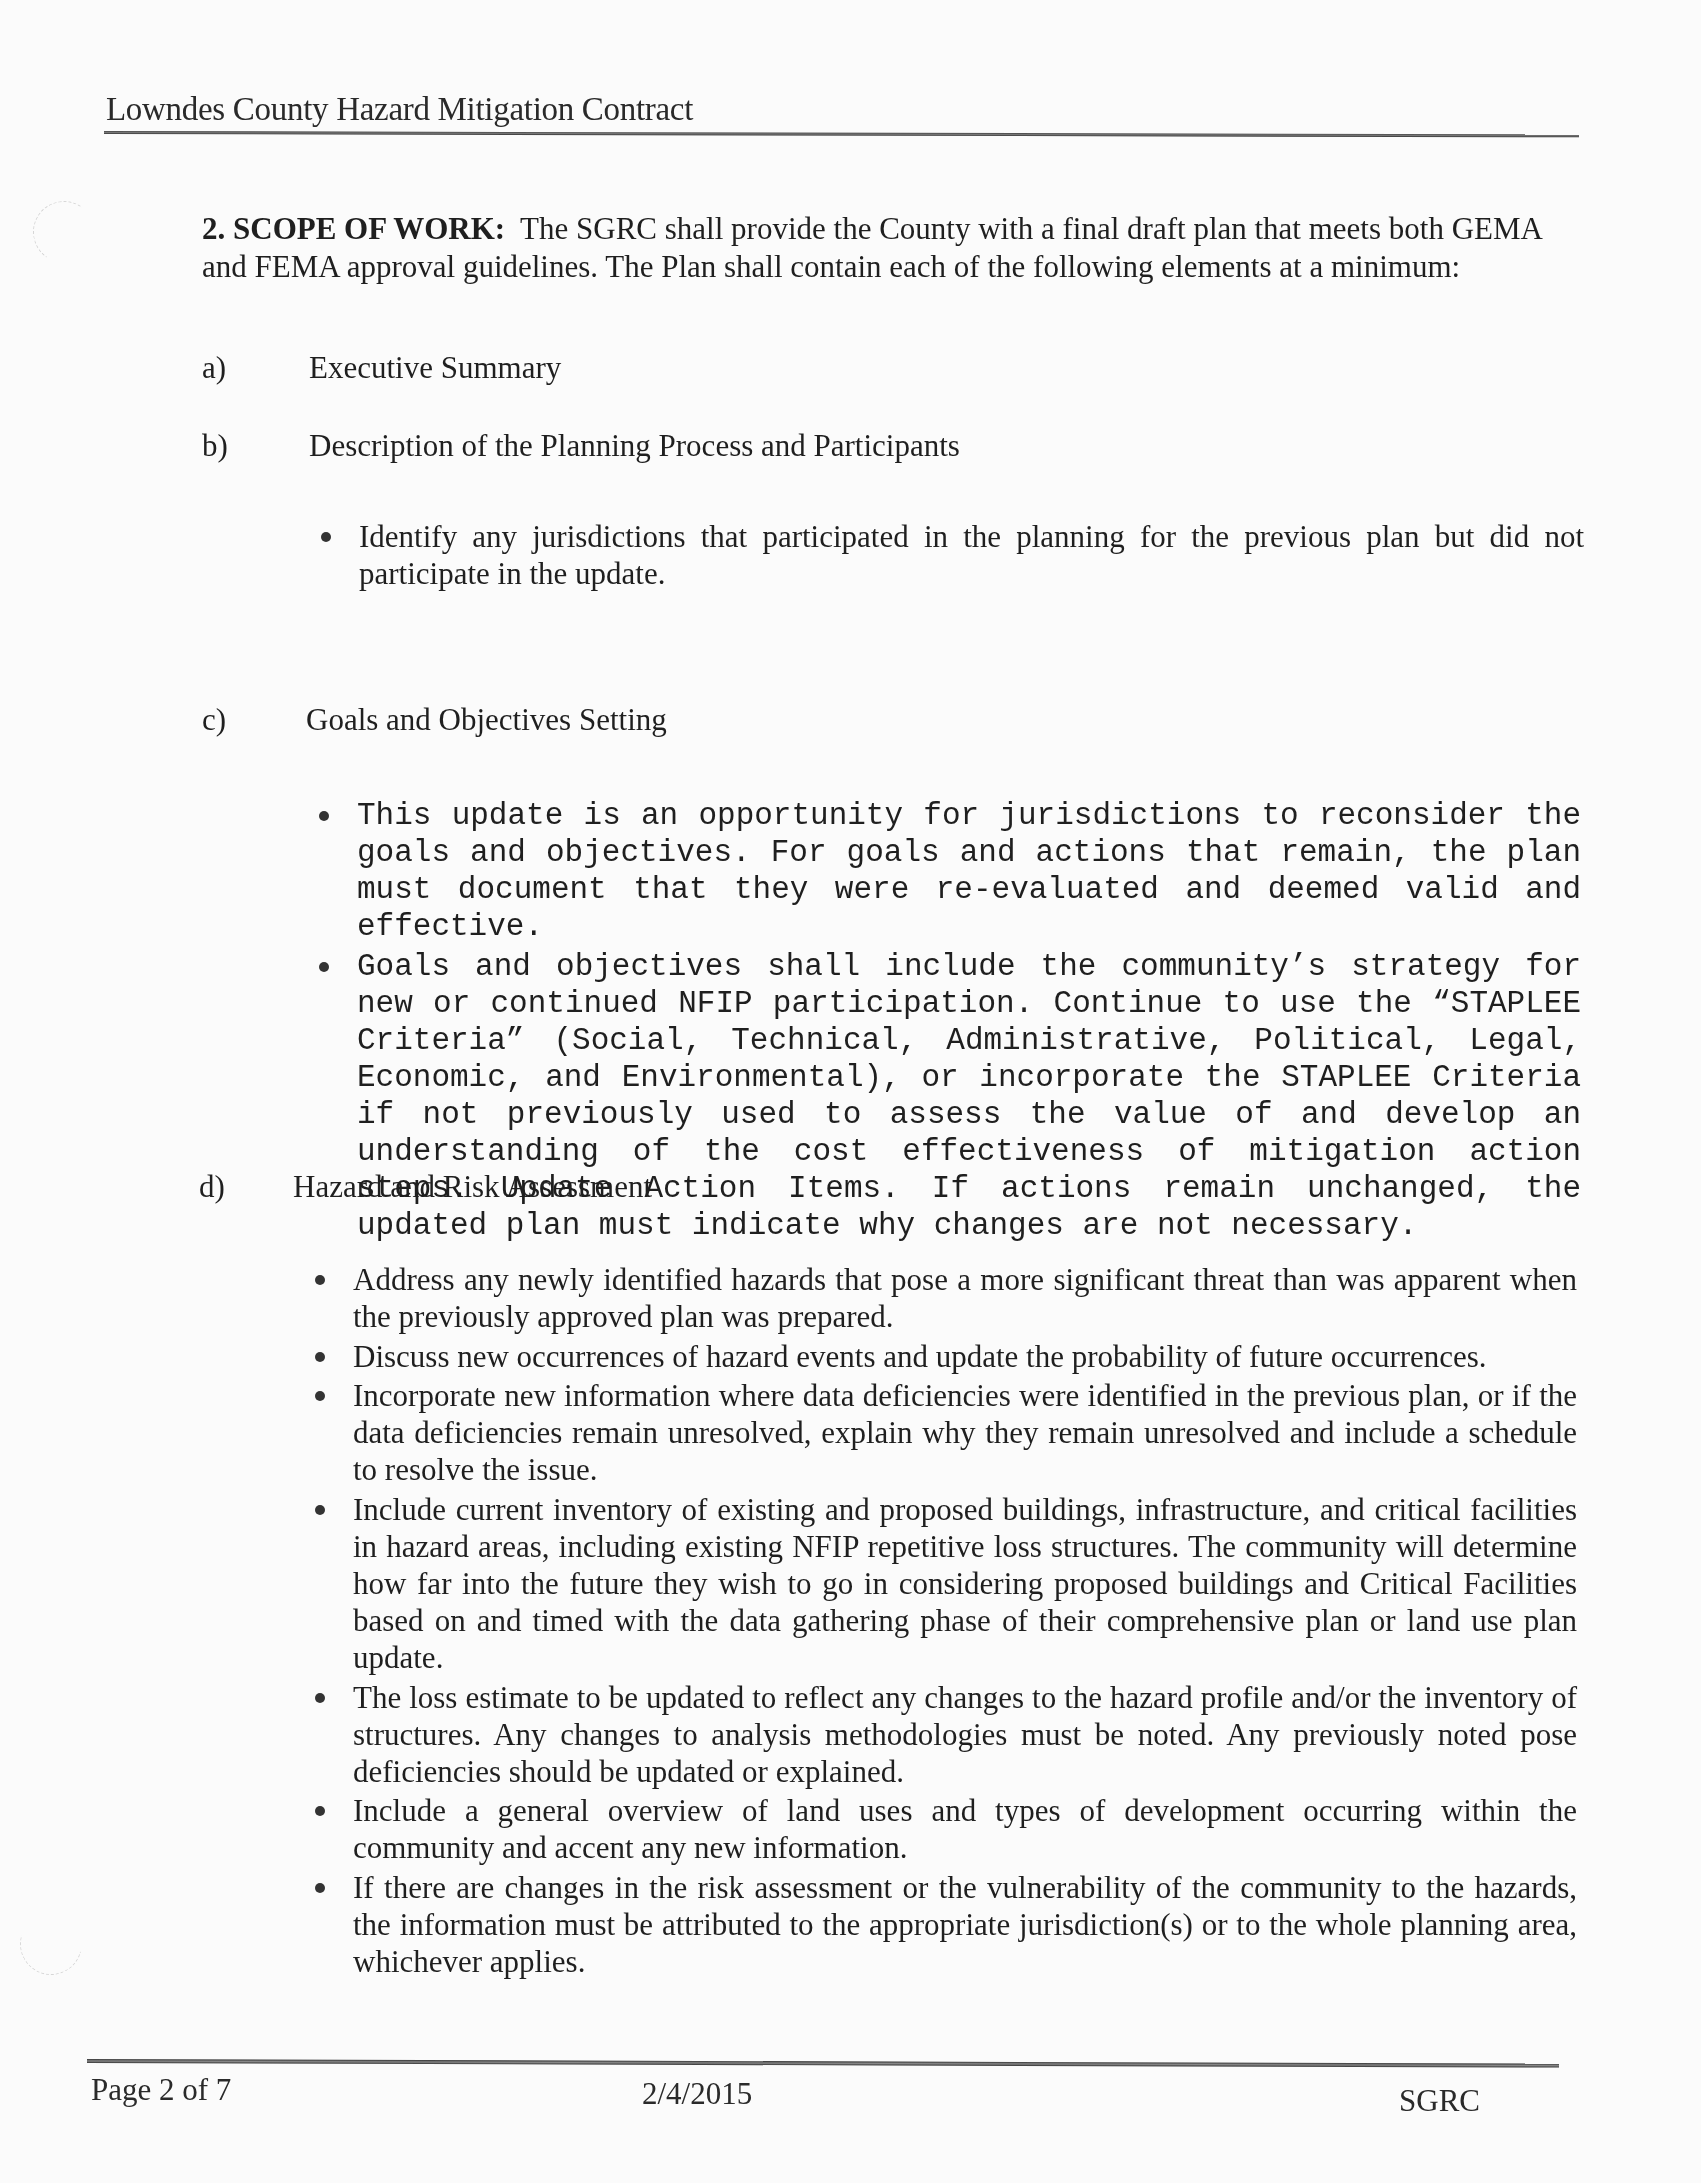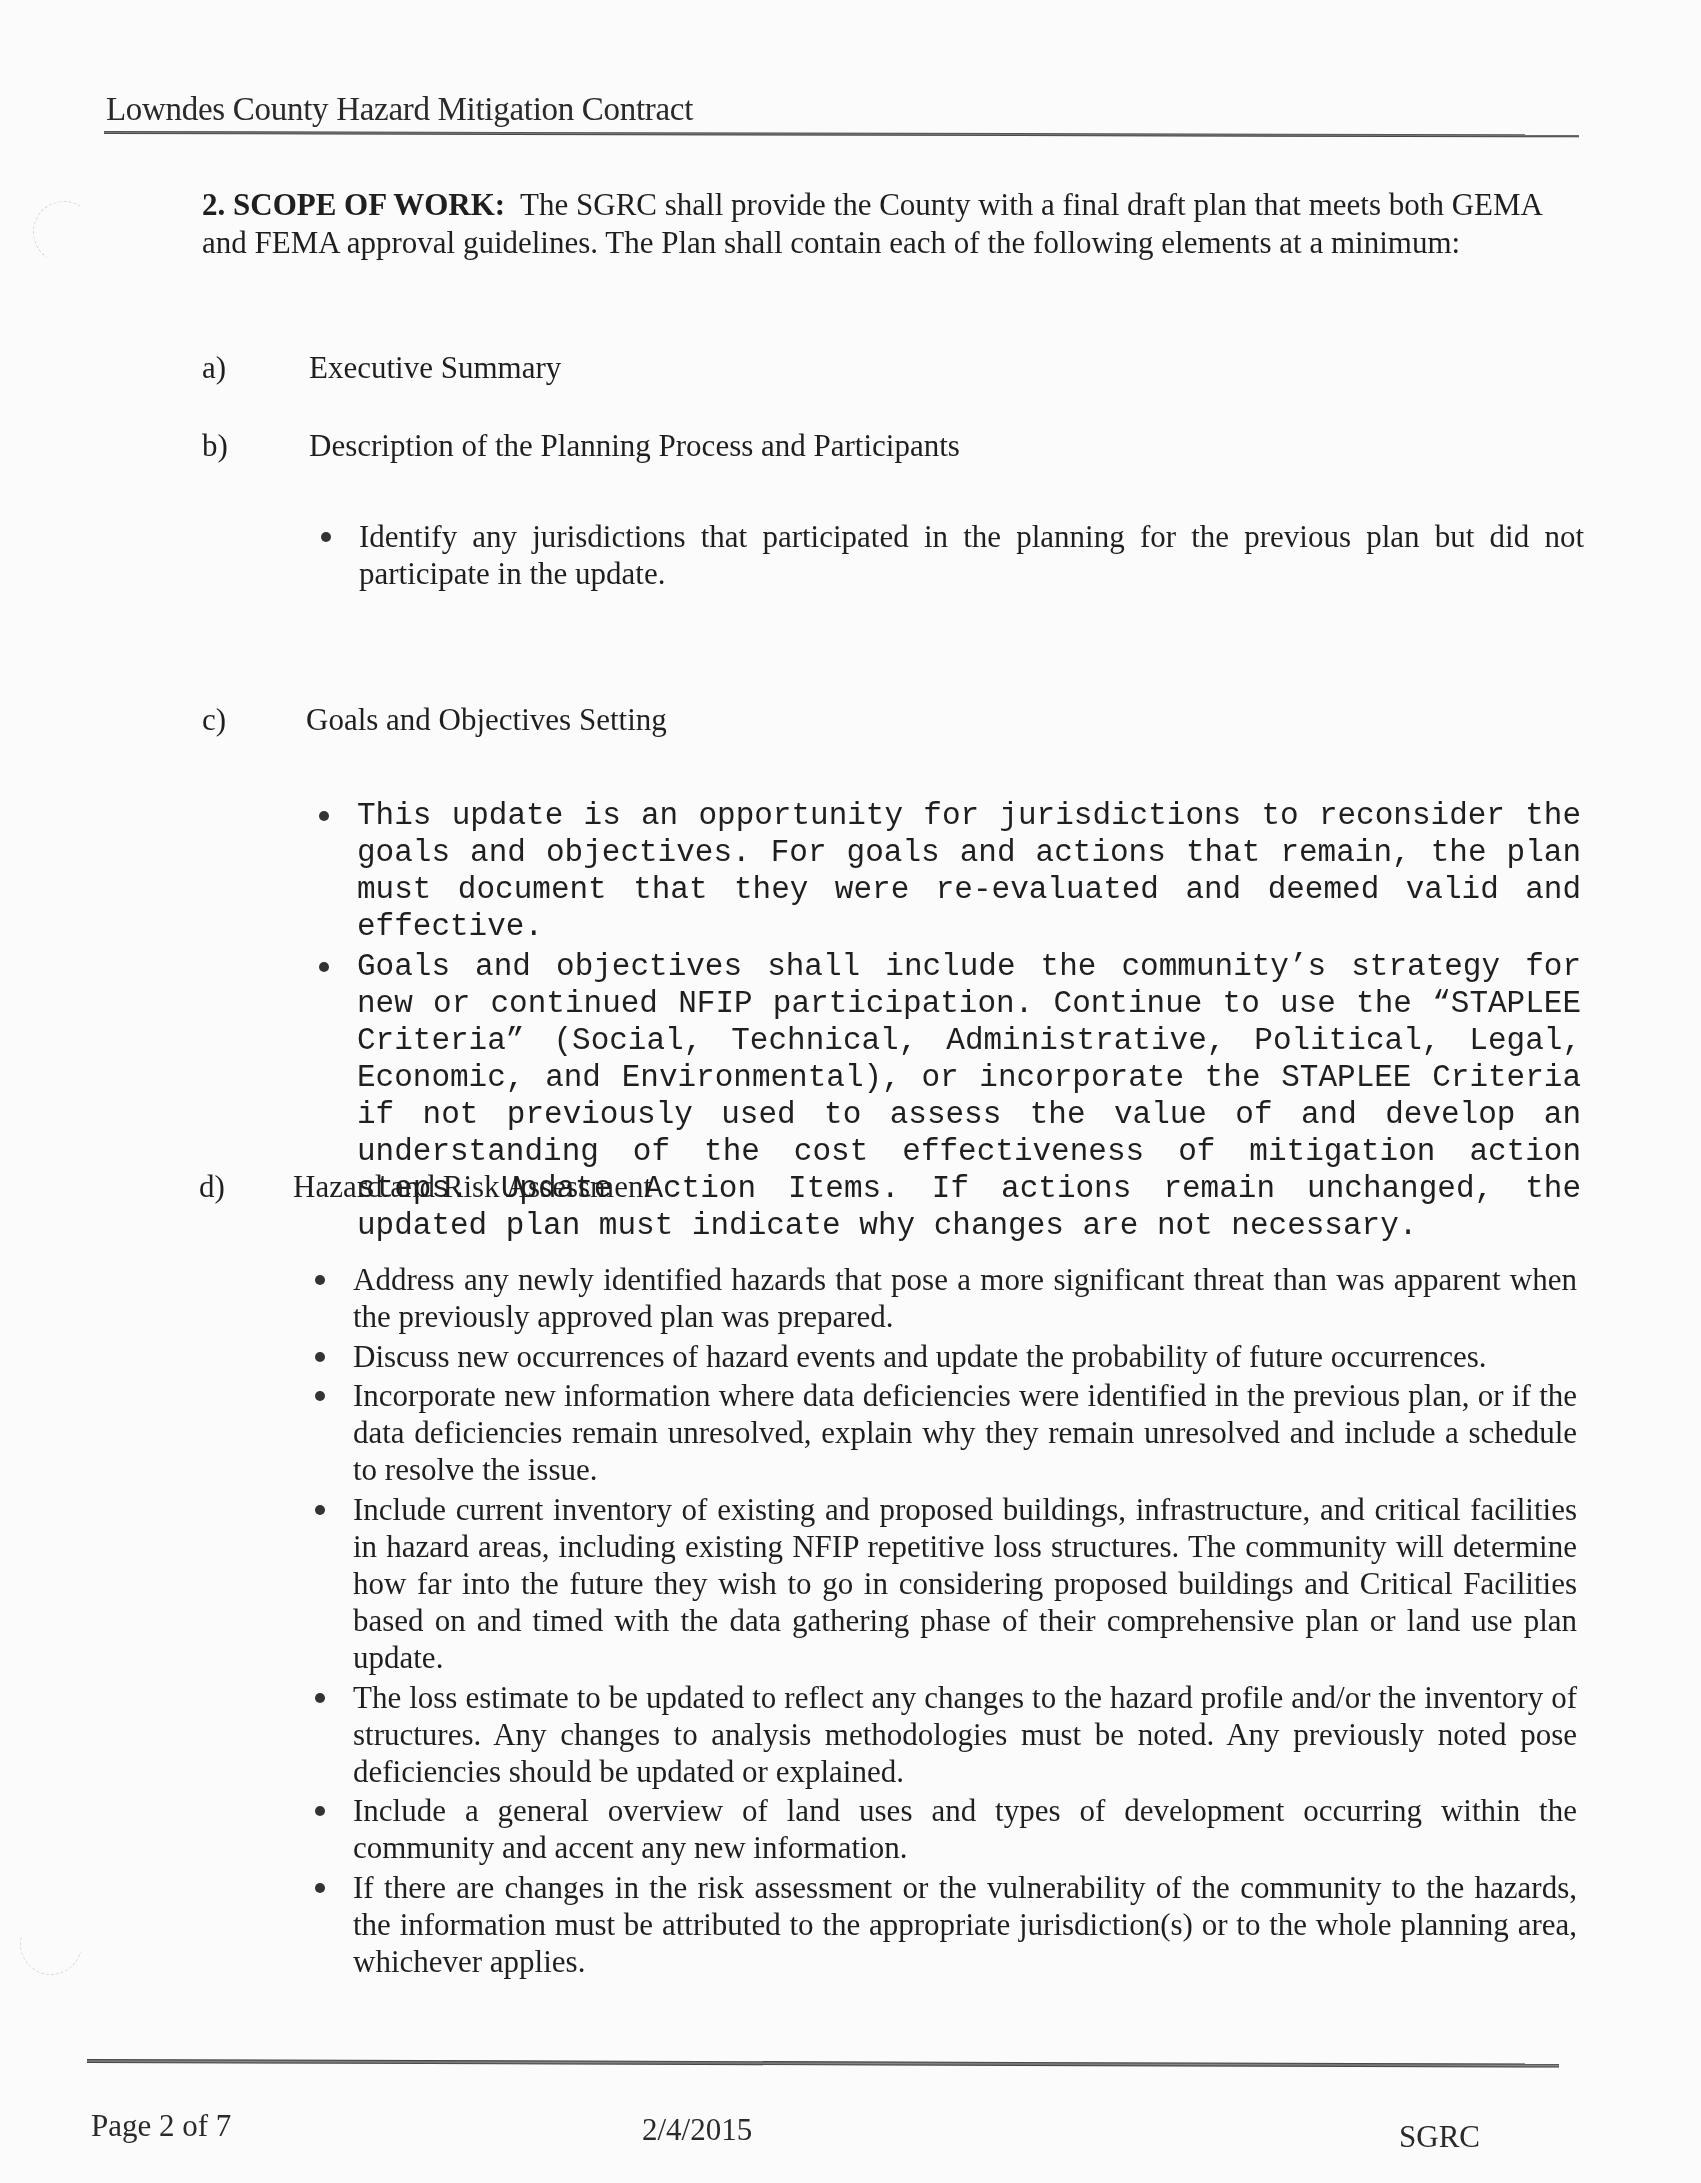--- a/index.html
+++ b/index.html
@@ -51,21 +51,21 @@
       height: 3.3px;
       background: linear-gradient(#444, #777 50%, #333);
       transform: rotate(0.13deg);
       transform-origin: left center;
     }
 
     
     .intro {
       position: absolute;
       left: 202px;
-      top: 186px;
+      top: 210px;
       width: 1371px;
       font-size: 31px;
       line-height: 38px;
     }
     .intro .lead {
       font-weight: bold;
     }
 
     
     .section-heading {
@@ -116,21 +116,20 @@
       height: 4px;
       background: linear-gradient(#333, #888 50%, #333);
       transform: rotate(0.18deg);
       transform-origin: left center;
     }
     .footer-text {
       position: absolute;
       font-size: 31px;
       color: #2a2a2a;
       white-space: nowrap;
-      margin-top: 36px;
     }
     .footer-page { left: 91px; top: 2072px; }
     .footer-date { left: 642px; top: 2076px; }
     .footer-org  { left: 1399px; top: 2083px; }
   </style>
 </head>
 <body>
 
 <div class="page">
 

